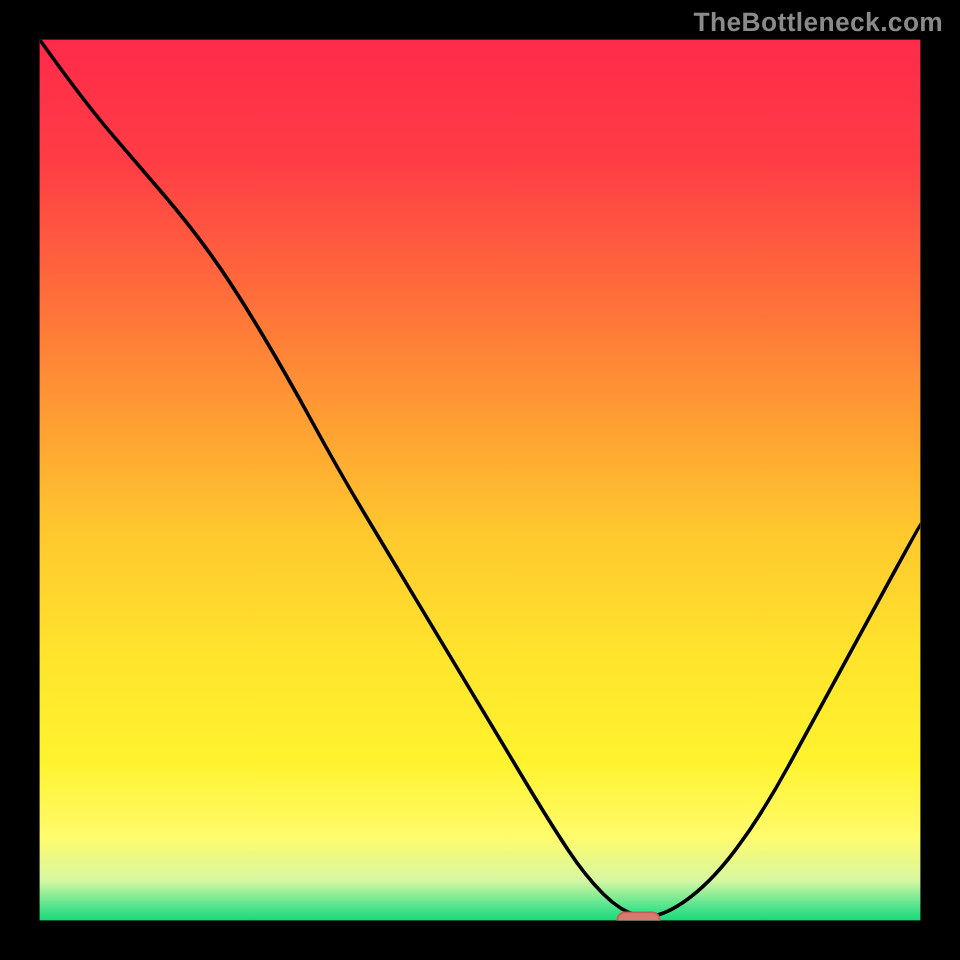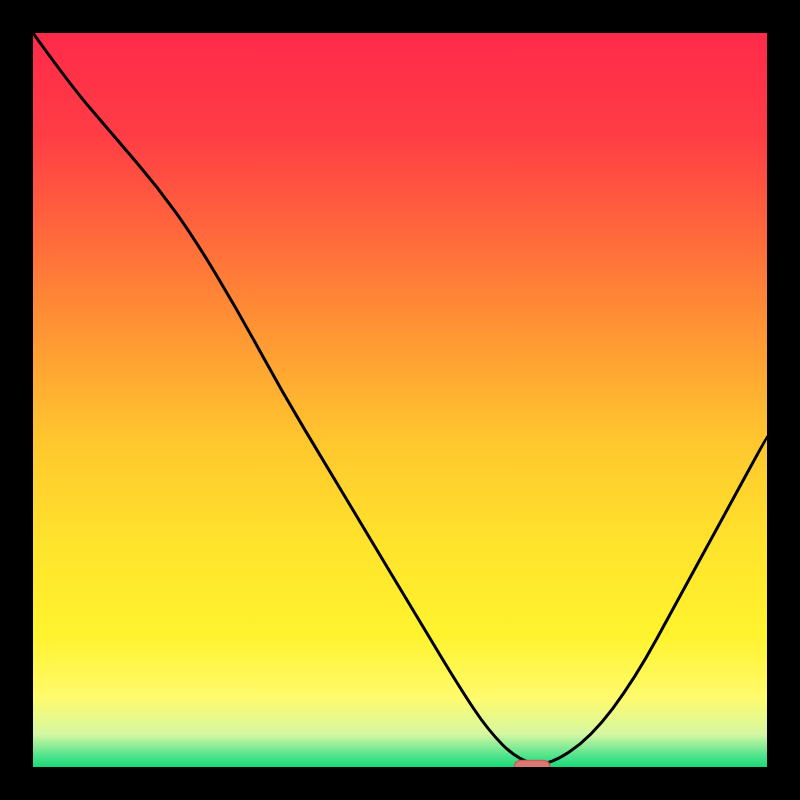--- a/index.html
+++ b/index.html
@@ -29,20 +29,21 @@
     letter-spacing: 0.3px;
   }
   svg {
     display: block;
   }
 </style>
 </head>
 <body>
 <div class="frame">
 
+<div class="watermark">TheBottleneck.com</div>
 
 <svg id="chart-svg" width="800" height="800" viewBox="0 0 800 800">
   <defs>
     <linearGradient id="heat" x1="0" y1="0" x2="0" y2="1">
           <stop offset="0.00%" stop-color="#ff2a4a"></stop>
           <stop offset="14.00%" stop-color="#ff3d45"></stop>
           <stop offset="28.00%" stop-color="#ff6a3b"></stop>
           <stop offset="42.00%" stop-color="#ff9a33"></stop>
           <stop offset="56.00%" stop-color="#ffc82e"></stop>
           <stop offset="70.00%" stop-color="#ffe42c"></stop>

